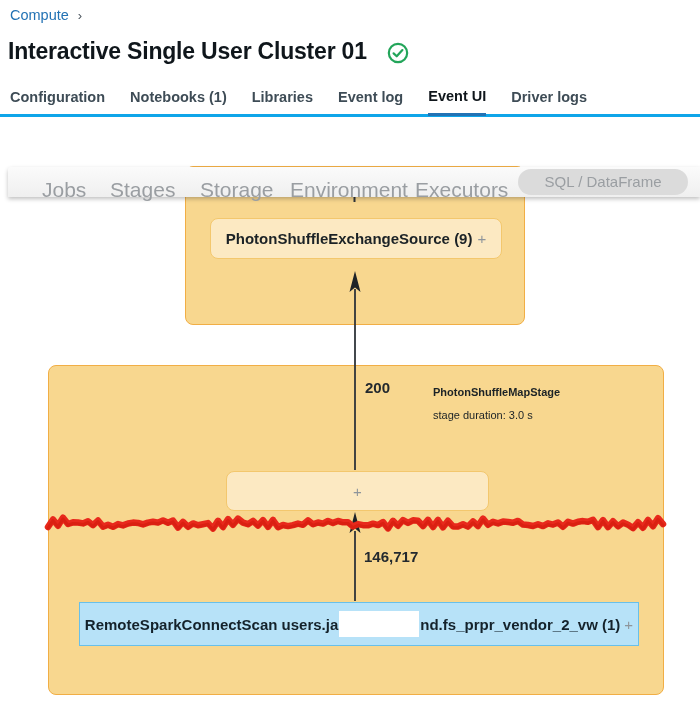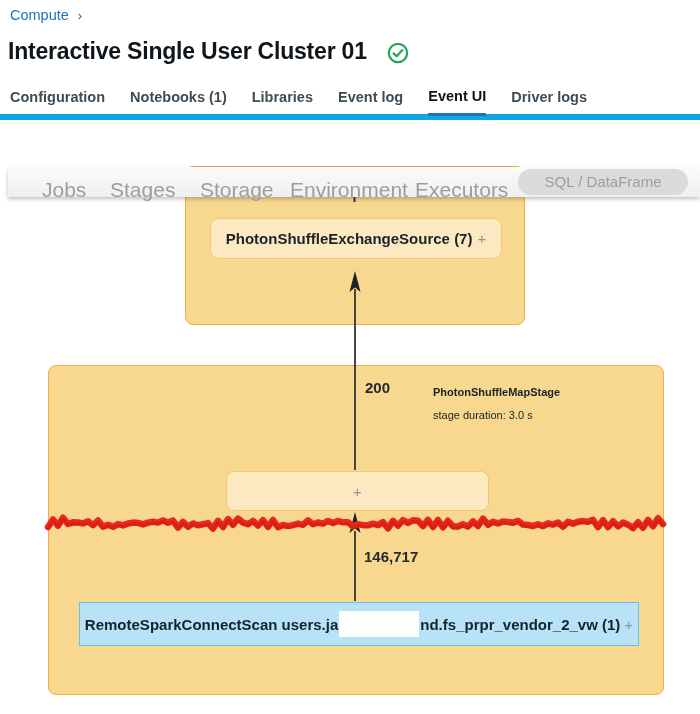--- a/index.html
+++ b/index.html
@@ -12,21 +12,21 @@
   .breadcrumb a { color:#2272b4; text-decoration:none; cursor:pointer; }
   .breadcrumb .chev { color:#4a545c; margin-left:9px; font-size:13px; }
 
   
   .title-row { position:absolute; left:8px; top:38px; display:flex; align-items:center; gap:20px; }
   .page-title { font-size:23px; font-weight:700; letter-spacing:-0.2px; color:#0f161b; }
   .status-icon { width:22px; height:22px; display:inline-block; margin-top:2px; }
 
   
   .tabs { position:absolute; left:0; top:82px; width:700px; display:flex; align-items:flex-end;
-          border-bottom:6px solid #0ea5e9; padding-left:10px; }
+          border-bottom:3px solid #0ea5e9; padding-left:10px; }
   .tab { font-size:14.5px; font-weight:600; color:#3e4c56; padding:6px 0 9px 0; margin-right:25px;
          cursor:pointer; white-space:nowrap; }
   .tab.active { color:#0f161b; font-weight:700; border-bottom:3px solid #2272b4; margin-bottom:-2px; }
 
   
   .spark-nav { position:absolute; left:8px; top:167px; width:692px; height:30px; z-index:5;
                background:linear-gradient(#fbfbfb,#efefef); border-radius:4px 0 0 0;
                box-shadow:0 2px 4px rgba(0,0,0,0.25); }
   .spark-nav .nav-item { position:absolute; top:8px; height:30px; line-height:30px;
                font-size:21px; color:#9a9ea2; cursor:pointer; white-space:nowrap; }
@@ -86,21 +86,21 @@
     <div class="tab">Configuration</div>
     <div class="tab">Notebooks (1)</div>
     <div class="tab">Libraries</div>
     <div class="tab">Event log</div>
     <div class="tab active">Event UI</div>
     <div class="tab">Driver logs</div>
   </div>
 
   <div class="stage-box" id="stage-upstream">
     <div class="op-node" id="node-source">
-      <span>PhotonShuffleExchangeSource (7)</span>
+      <span>PhotonShuffleExchangeSource (9)</span>
       <span class="plus">+</span>
     </div>
   </div>
 
   <div class="stage-box" id="stage-map">
     <div class="stage-caption" id="stage-title">PhotonShuffleMapStage</div>
     <div class="stage-caption" id="stage-duration">stage duration: 3.0 s</div>
 
     <div class="op-node" id="node-sink">
       <span class="plus">+</span>

